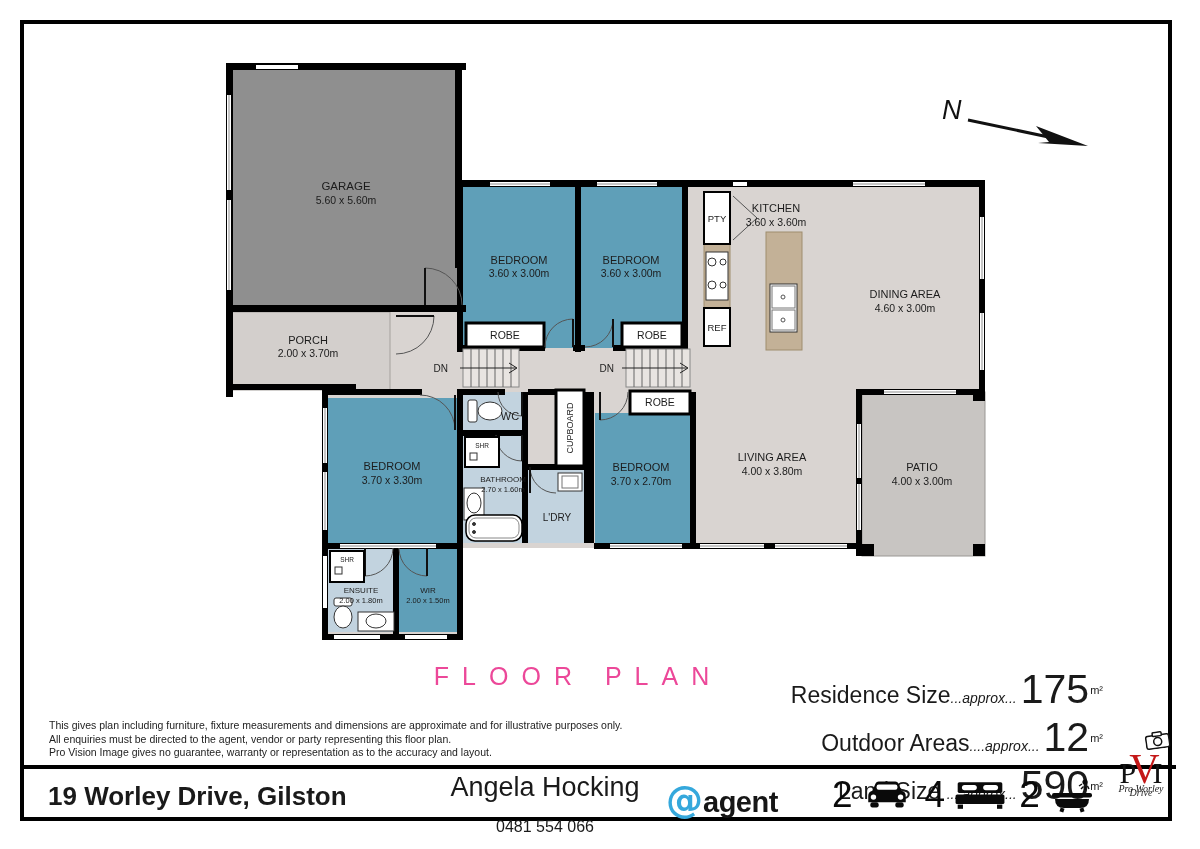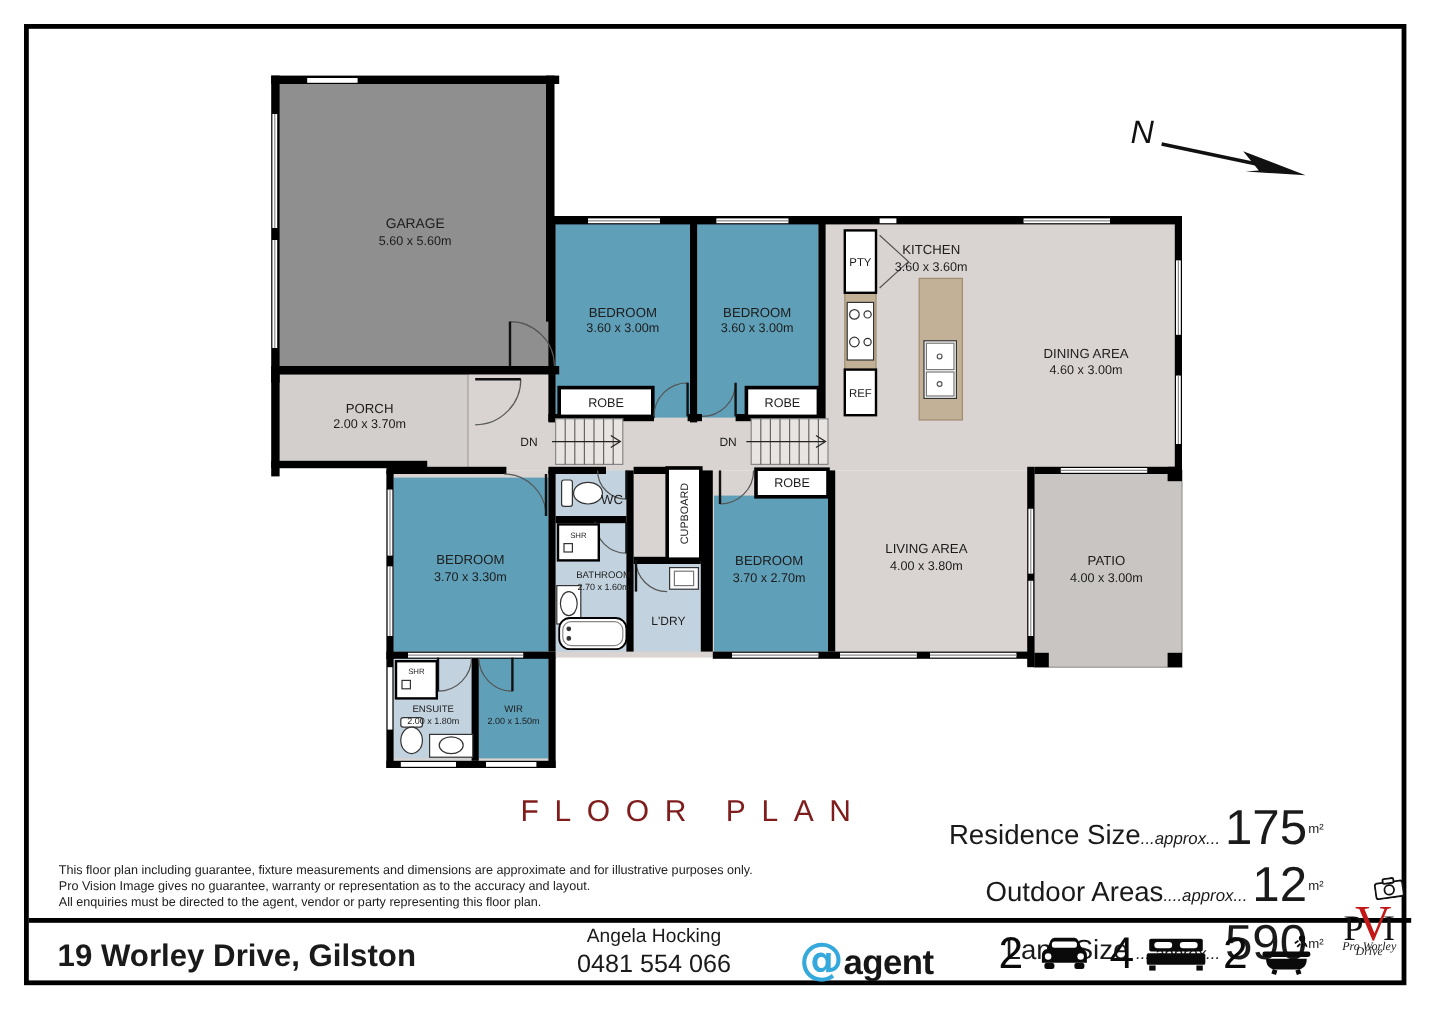--- a/index.html
+++ b/index.html
@@ -1,35 +1,35 @@
 <!DOCTYPE html>
 <html><head>
 <meta charset="utf-8">
 <style>
   html,body{margin:0;padding:0;background:#fff;}
   body{font-family:"Liberation Sans",sans-serif;color:#1a1a1a;}
   #page{position:relative;width:1200px;height:849px;background:#fff;overflow:hidden;}
   .frame{position:absolute;left:20px;top:20px;width:1152px;height:801px;border:4px solid #000;box-sizing:border-box;}
   #plan-svg{position:absolute;left:0;top:0;}
-  .title{position:absolute;left:178px;top:662px;width:800px;text-align:center;font-size:25px;letter-spacing:13px;color:#7f1d1d;}
+  .title{position:absolute;left:178px;top:662px;width:800px;text-align:center;font-size:25px;letter-spacing:13px;color:#ec4899;}
   
   .sizes{position:absolute;right:97px;top:666px;display:flex;flex-direction:column;align-items:flex-end;gap:1px;}
   .size-row{display:flex;align-items:baseline;white-space:pre;}
   .size-label{font-size:23px;}
   .size-dots{font-size:14px;font-style:italic;}
   .size-value{font-size:41px;margin-left:4px;}
   .size-unit{font-size:11px;position:relative;top:-9px;margin-left:1px;}
   
   .disclaimer{position:absolute;left:49px;top:719px;font-size:10.5px;line-height:13.5px;color:#222;}
   
   .footer-divider{position:absolute;left:24px;top:765px;width:1152px;height:4px;background:#000;}
   .address{position:absolute;left:48px;top:781px;font-size:26px;font-weight:bold;}
   .agent{position:absolute;left:420px;top:772px;width:250px;text-align:center;}
-  .agent-name{font-size:16px;}
-  .agent-phone{font-size:21px;margin-top:2px;}
+  .agent-name{font-size:27px;}
+  .agent-phone{font-size:16px;margin-top:15px;}
   .brand{position:absolute;left:666px;top:778px;display:flex;align-items:baseline;}
   .brand-at{font-size:37px;font-weight:bold;color:#35a8dc;font-family:"DejaVu Sans",sans-serif;}
   .brand-name{font-size:29px;font-weight:bold;color:#161616;letter-spacing:-0.5px;}
   .stats{position:absolute;left:832px;top:774px;display:flex;align-items:center;gap:13px;}
   .stat{display:flex;align-items:center;gap:9px;}
   .stat-value{font-size:37px;color:#0a0a0a;}
   .stat svg{display:block;}
   
   .pvi{position:absolute;left:1098px;top:731px;width:86px;text-align:center;line-height:1;}
   .pvi-camera{margin-left:34px;margin-bottom:-4px;transform:rotate(-8deg);}
@@ -309,23 +309,23 @@
     </div>
     <div class="size-row">
       <span class="size-label">Land Size </span>
       <span class="size-dots">....approx...</span>
       <span class="size-value">590</span>
       <span class="size-unit">m²</span>
     </div>
   </div>
 
   <div class="disclaimer">
-    <div>This floor plan including guarantee, fixture measurements and dimensions are approximate and for illustrative purposes only.</div>
+    <div>This gives plan including furniture, fixture measurements and dimensions are approximate and for illustrative purposes only.</div>
+    <div>All enquiries must be directed to the agent, vendor or party representing this floor plan.</div>
     <div>Pro Vision Image gives no guarantee, warranty or representation as to the accuracy and layout.</div>
-    <div>All enquiries must be directed to the agent, vendor or party representing this floor plan.</div>
   </div>
 
   <div class="footer-divider"></div>
   <div class="address">19 Worley Drive, Gilston</div>
   <div class="agent">
     <div class="agent-name">Angela Hocking</div>
     <div class="agent-phone">0481 554 066</div>
   </div>
   <div class="brand">
     <span class="brand-at">@</span>

